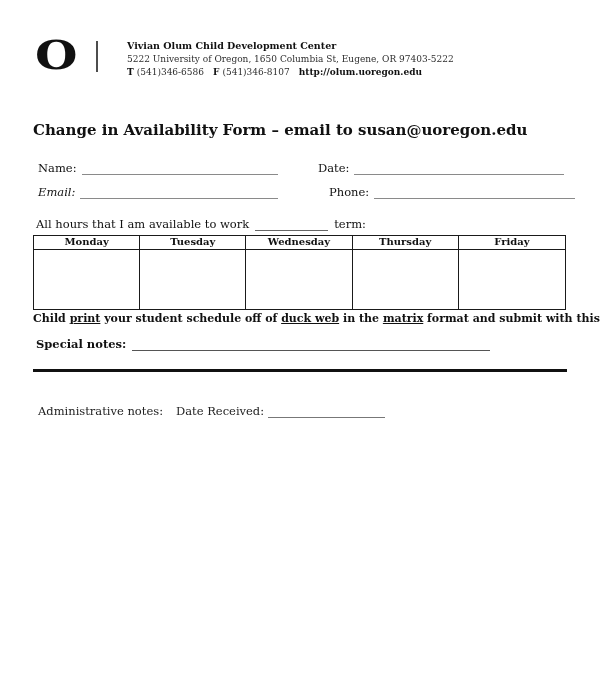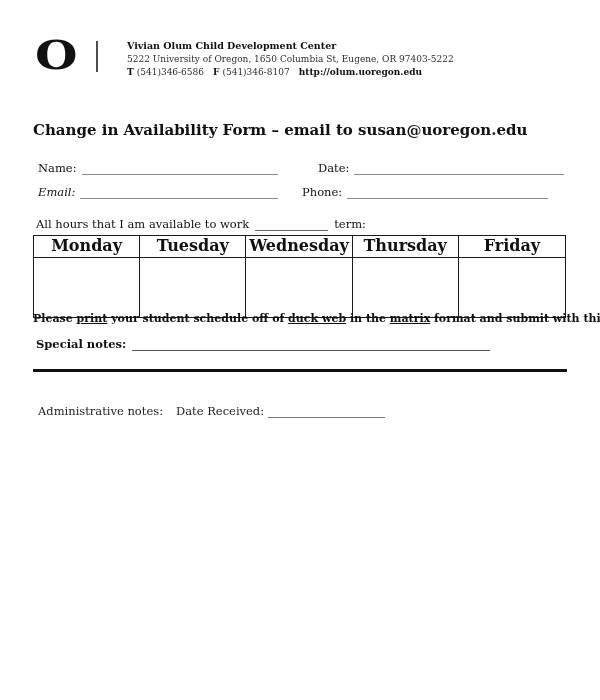--- a/index.html
+++ b/index.html
@@ -40,38 +40,38 @@
   
   .fg {
     position:absolute; display:flex; align-items:flex-end;
     height:15px; font-size:11.5px;
   }
   .fg .lbl { white-space:pre; }
   .fg .line { flex:1; border-bottom:1px solid #8a8a8a; height:13px; margin-left:5px; }
   #fg-name  { left:38px;  top:160px; width:240px; }
   #fg-date  { left:318px; top:160px; width:246px; }
   #fg-email { left:38px;  top:184px; width:240px;font-style:italic; }
-  #fg-phone { left:302px; top:184px; width:246px; }
+  #fg-phone { left:329px; top:184px; width:246px; }
 
   
   .allhours {
     position:absolute; left:36px; top:216px;
     display:flex; align-items:flex-end;
     font-size:11.5px; font-weight:normal; height:15px;
   }
   .allhours .line { width:73px; border-bottom:1px solid #666; height:13px; margin:0 6px; }
 
   .tbl {
     position:absolute; left:33px; top:235px; width:533px;
     border:1px solid #1a1a1a;
   }
   .tbl-row { display:grid; grid-template-columns:repeat(5,1fr); }
   .tbl-row.head > div {
     border-right:1px solid #1a1a1a; border-bottom:1px solid #1a1a1a;
-    text-align:center; font-weight:bold; font-size:16px; padding:0 0 2px;
+    text-align:center; font-weight:bold; font-size:10px; padding:0 0 2px;
   }
   .tbl-row.body > div { height:59px; border-right:1px solid #1a1a1a; }
   .tbl-row > div:last-child { border-right:none; }
 
   
   .instr {
     position:absolute; left:33px; top:312px;
     font-size:11px; font-weight:bold; white-space:nowrap;
   }
   .instr .u { text-decoration:underline; }
@@ -145,21 +145,21 @@
     <div class="tbl-row body">
       <div></div>
       <div></div>
       <div></div>
       <div></div>
       <div></div>
     </div>
   </div>
 
   <div class="instr">
-    <span>Please </span><span class="u">print</span><span> your student schedule off of </span><span class="u">duck web</span><span> in the </span><span class="u">matrix</span><span> format and submit with this form.</span>
+    <span>Child </span><span class="u">print</span><span> your student schedule off of </span><span class="u">duck web</span><span> in the </span><span class="u">matrix</span><span> format and submit with this form.</span>
   </div>
 
   <div class="special">
     <span class="nowrap">Special notes:</span>
     <span class="line"></span>
   </div>
 
   <div class="rule"></div>
 
   <div class="admin">

